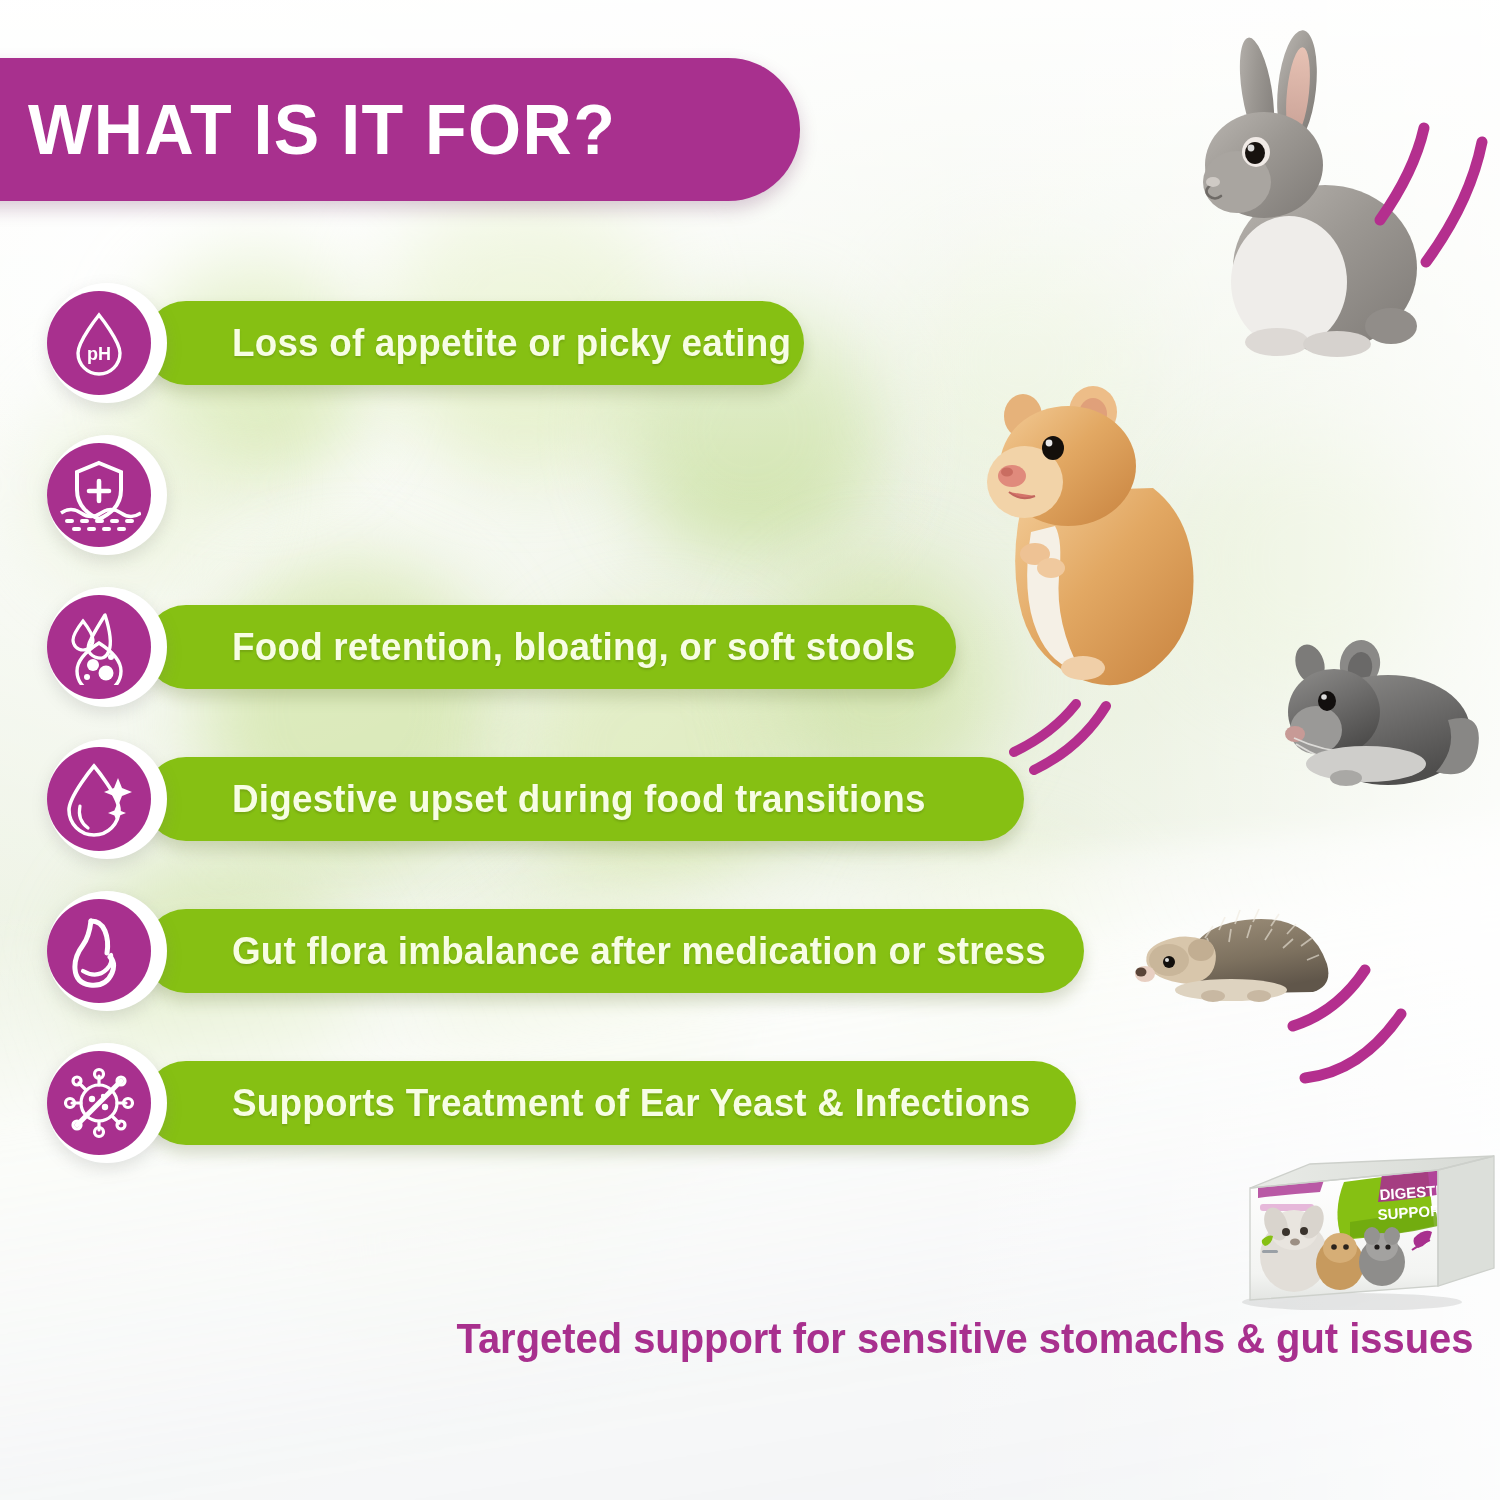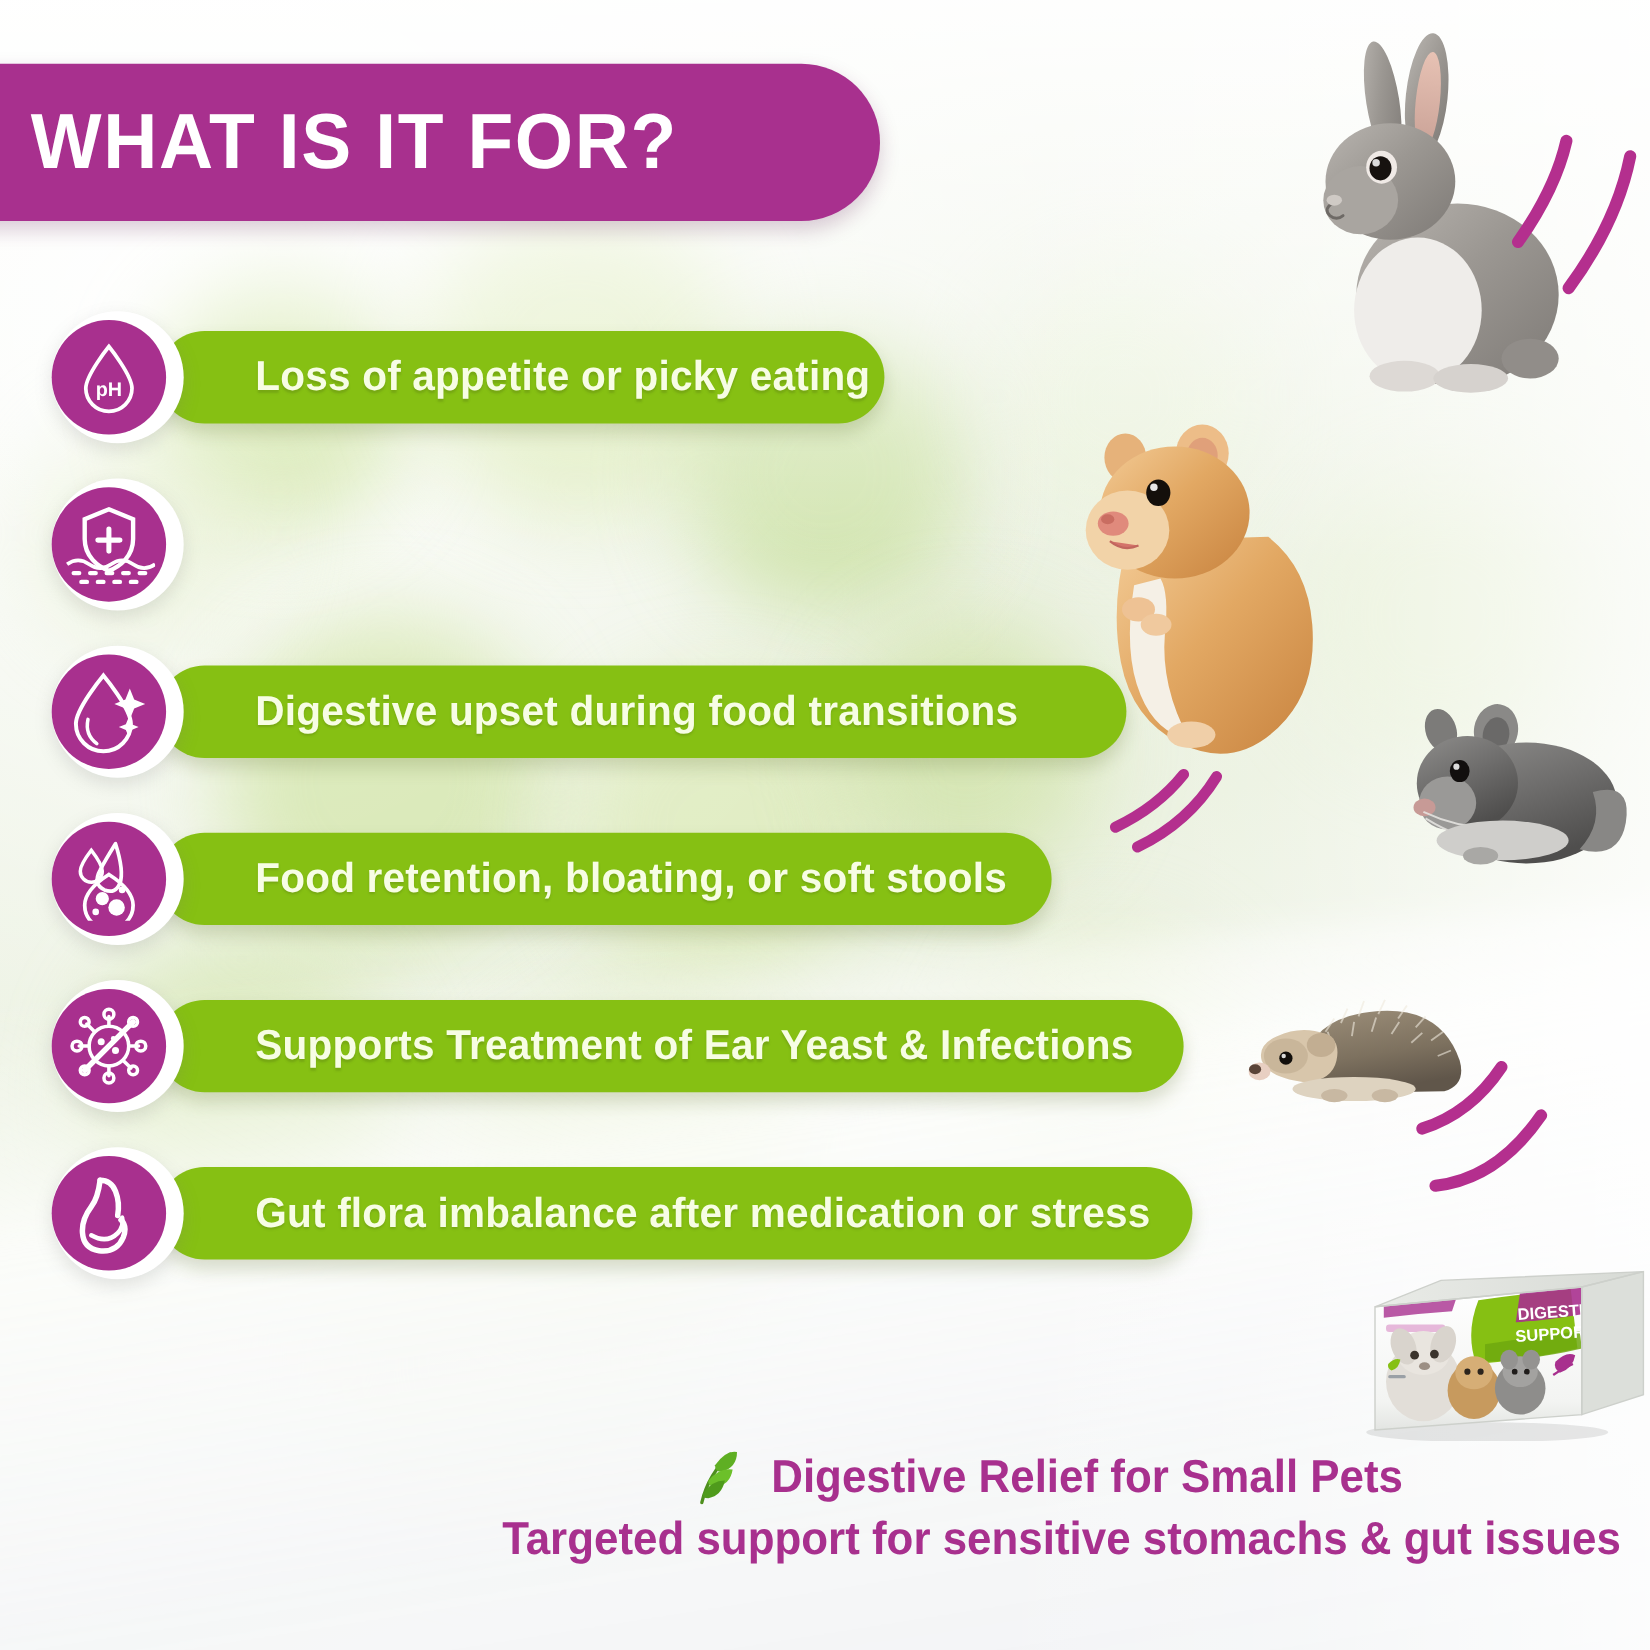--- a/index.html
+++ b/index.html
@@ -418,49 +418,64 @@
               <rect x="30" y="74" width="9" height="4" rx="2"></rect>
               <rect x="45" y="74" width="9" height="4" rx="2"></rect>
               <rect x="60" y="74" width="9" height="4" rx="2"></rect>
             </g>
           </svg>
         </div>
       </div>
     </div>
 
     <div class="bullet-row">
-      <div class="pill" style="width:880px;">
-        <span class="pill-text">Digestive upset during food transitions</span>
-      </div>
-      <div class="icon-badge">
-        <div class="icon-disc">
-          <svg width="78" height="78" viewBox="0 0 78 78">
-            <path d="M34 6 C34 6 9 36 9 50 a25 25 0 0 0 50 0 C59 36 34 6 34 6 z" fill="none" stroke="#ffffff" stroke-width="3.6"></path>
-            <path d="M20 46 q-3 14 8 22" fill="none" stroke="#ffffff" stroke-width="3.2" stroke-linecap="round"></path>
-            <path d="M58 18 l4 10 l10 4 l-10 4 l-4 10 l-4 -10 l-10 -4 l10 -4 z" fill="#ffffff"></path>
-            <path d="M57 44 l2.6 6.4 l6.4 2.6 l-6.4 2.6 l-2.6 6.4 l-2.6 -6.4 l-6.4 -2.6 l6.4 -2.6 z" fill="#ffffff"></path>
-          </svg>
-        </div>
-      </div>
-    </div>
-
-    <div class="bullet-row">
       <div class="pill" style="width:812px;">
         <span class="pill-text">Food retention, bloating, or soft stools</span>
       </div>
       <div class="icon-badge">
         <div class="icon-disc">
           <svg width="76" height="76" viewBox="0 0 76 76">
             <path d="M44 6 q-10 16 -14 24 q-7 13 4 18 q10 4 14 -6 q4 -11 -4 -36z" fill="none" stroke="#ffffff" stroke-width="3.4" stroke-linejoin="round"></path>
             <path d="M22 12 q-10 13 -10 19 a10 10 0 0 0 20 0 q0 -6 -10 -19z" fill="none" stroke="#ffffff" stroke-width="3.2"></path>
             <path d="M38 34 q-22 14 -22 28 a22 22 0 0 0 44 0 q0 -14 -22 -28z" fill="none" stroke="#ffffff" stroke-width="3.4"></path>
             <circle cx="32" cy="56" r="6" fill="#ffffff"></circle>
             <circle cx="45" cy="64" r="7.5" fill="#ffffff"></circle>
             <circle cx="26" cy="68" r="3" fill="#ffffff"></circle>
             <circle cx="50" cy="48" r="3" fill="#ffffff"></circle>
+          </svg>
+        </div>
+      </div>
+    </div>
+
+    <div class="bullet-row">
+      <div class="pill" style="width:880px;">
+        <span class="pill-text">Digestive upset during food transitions</span>
+      </div>
+      <div class="icon-badge">
+        <div class="icon-disc">
+          <svg width="78" height="78" viewBox="0 0 78 78">
+            <path d="M34 6 C34 6 9 36 9 50 a25 25 0 0 0 50 0 C59 36 34 6 34 6 z" fill="none" stroke="#ffffff" stroke-width="3.6"></path>
+            <path d="M20 46 q-3 14 8 22" fill="none" stroke="#ffffff" stroke-width="3.2" stroke-linecap="round"></path>
+            <path d="M58 18 l4 10 l10 4 l-10 4 l-4 10 l-4 -10 l-10 -4 l10 -4 z" fill="#ffffff"></path>
+            <path d="M57 44 l2.6 6.4 l6.4 2.6 l-6.4 2.6 l-2.6 6.4 l-2.6 -6.4 l-6.4 -2.6 l6.4 -2.6 z" fill="#ffffff"></path>
+          </svg>
+        </div>
+      </div>
+    </div>
+
+    <div class="bullet-row">
+      <div class="pill" style="width:940px;">
+        <span class="pill-text">Gut flora imbalance after medication or stress</span>
+      </div>
+      <div class="icon-badge">
+        <div class="icon-disc">
+          <svg width="76" height="76" viewBox="0 0 76 76">
+            <path d="M30 8 q-2 16 -8 24 q-9 12 -8 24 q1 14 15 16 q16 2 22 -12 q4 -10 -2 -16" fill="none" stroke="#ffffff" stroke-width="5" stroke-linecap="round" stroke-linejoin="round"></path>
+            <path d="M30 8 q10 0 14 10 q4 10 2 22" fill="none" stroke="#ffffff" stroke-width="5" stroke-linecap="round"></path>
+            <path d="M22 58 q14 8 24 -2 q6 -6 4 -14" fill="none" stroke="#ffffff" stroke-width="4.2" stroke-linecap="round"></path>
           </svg>
         </div>
       </div>
     </div>
 
     <div class="bullet-row">
       <div class="pill" style="width:932px;">
         <span class="pill-text">Supports Treatment of Ear Yeast &amp; Infections</span>
       </div>
       <div class="icon-badge">
@@ -483,35 +498,20 @@
               <circle cx="33" cy="36" r="3.2"></circle>
               <circle cx="46" cy="44" r="3.2"></circle>
               <circle cx="44" cy="33" r="2.2"></circle>
             </g>
             <path d="M18 62 L62 18" stroke="#ffffff" stroke-width="5" stroke-linecap="round"></path>
           </svg>
         </div>
       </div>
     </div>
 
-    <div class="bullet-row">
-      <div class="pill" style="width:940px;">
-        <span class="pill-text">Gut flora imbalance after medication or stress</span>
-      </div>
-      <div class="icon-badge">
-        <div class="icon-disc">
-          <svg width="76" height="76" viewBox="0 0 76 76">
-            <path d="M30 8 q-2 16 -8 24 q-9 12 -8 24 q1 14 15 16 q16 2 22 -12 q4 -10 -2 -16" fill="none" stroke="#ffffff" stroke-width="5" stroke-linecap="round" stroke-linejoin="round"></path>
-            <path d="M30 8 q10 0 14 10 q4 10 2 22" fill="none" stroke="#ffffff" stroke-width="5" stroke-linecap="round"></path>
-            <path d="M22 58 q14 8 24 -2 q6 -6 4 -14" fill="none" stroke="#ffffff" stroke-width="4.2" stroke-linecap="round"></path>
-          </svg>
-        </div>
-      </div>
-    </div>
-
   </div>
 
   <div class="product-box">
     <svg width="268" height="158" viewBox="0 0 268 158">
       <defs>
         <linearGradient id="boxFront" x1="0" y1="0" x2="0" y2="1">
           <stop offset="0%" stop-color="#ffffff"></stop>
           <stop offset="80%" stop-color="#f3f4f2"></stop>
           <stop offset="100%" stop-color="#e3e5e2"></stop>
         </linearGradient>
@@ -571,27 +571,16 @@
         <rect x="30" y="98" width="16" height="3" rx="1.5" fill="#9aa0a6"></rect>
       </g>
 
       <path d="M18 36 L206 18 L206 134 L18 148 z" fill="none" stroke="#cdd0cb" stroke-width="1.3"></path>
       <path d="M18 36 L78 12 L262 4 L206 18 z" fill="none" stroke="#cdd0cb" stroke-width="1.3"></path>
       <path d="M206 18 L262 4 L262 116 L206 134 z" fill="none" stroke="#cdd0cb" stroke-width="1.3"></path>
     </svg>
   </div>
 
   <div class="footer">
-    <div class="footer-line1">
-      <span class="leaf-icon">
-        <svg width="42" height="52" viewBox="0 0 42 52">
-          <path d="M8 50 q6 -26 26 -44" stroke="#4e8f1e" stroke-width="3" fill="none" stroke-linecap="round"></path>
-          <path d="M20 16 q10 -14 20 -12 q0 14 -14 18 q-6 0 -6 -6z" fill="#5faf23"></path>
-          <path d="M14 30 q10 -12 22 -10 q-2 14 -16 16 q-7 -1 -6 -6z" fill="#6cc02a"></path>
-          <path d="M9 42 q8 -12 20 -12 q-3 14 -15 16 q-6 0 -5 -4z" fill="#4f9b1c"></path>
-        </svg>
-      </span>
-      <span class="footer-title">Digestive Relief for Small Pets</span>
-    </div>
     <div class="footer-sub">Targeted support for sensitive stomachs &amp; gut issues</div>
   </div>
 
 </div>
 
 </body></html>

